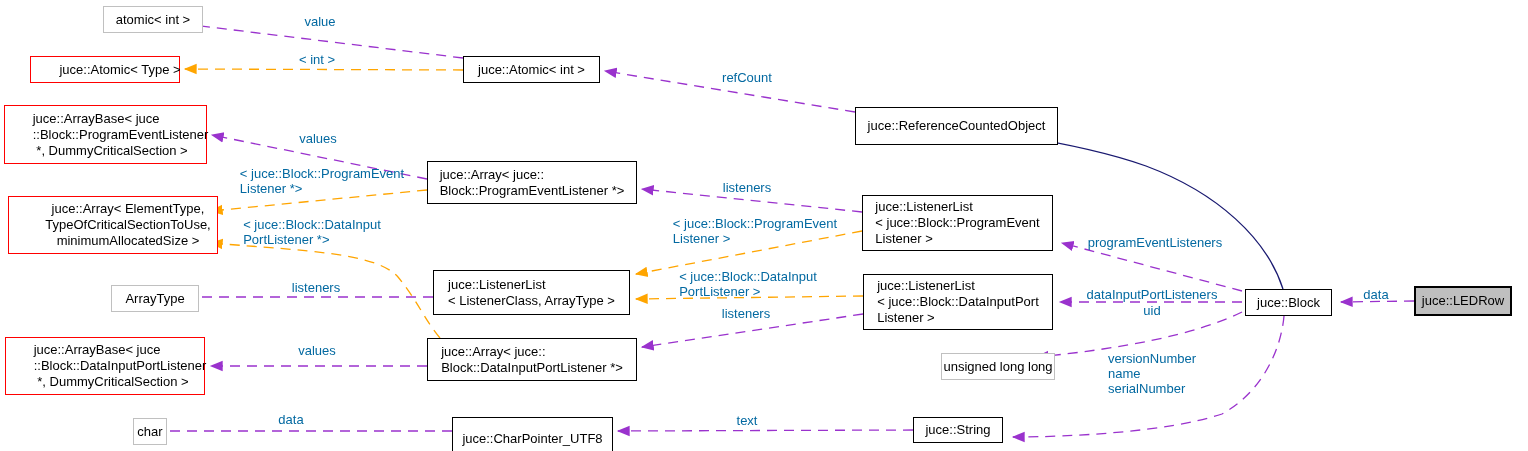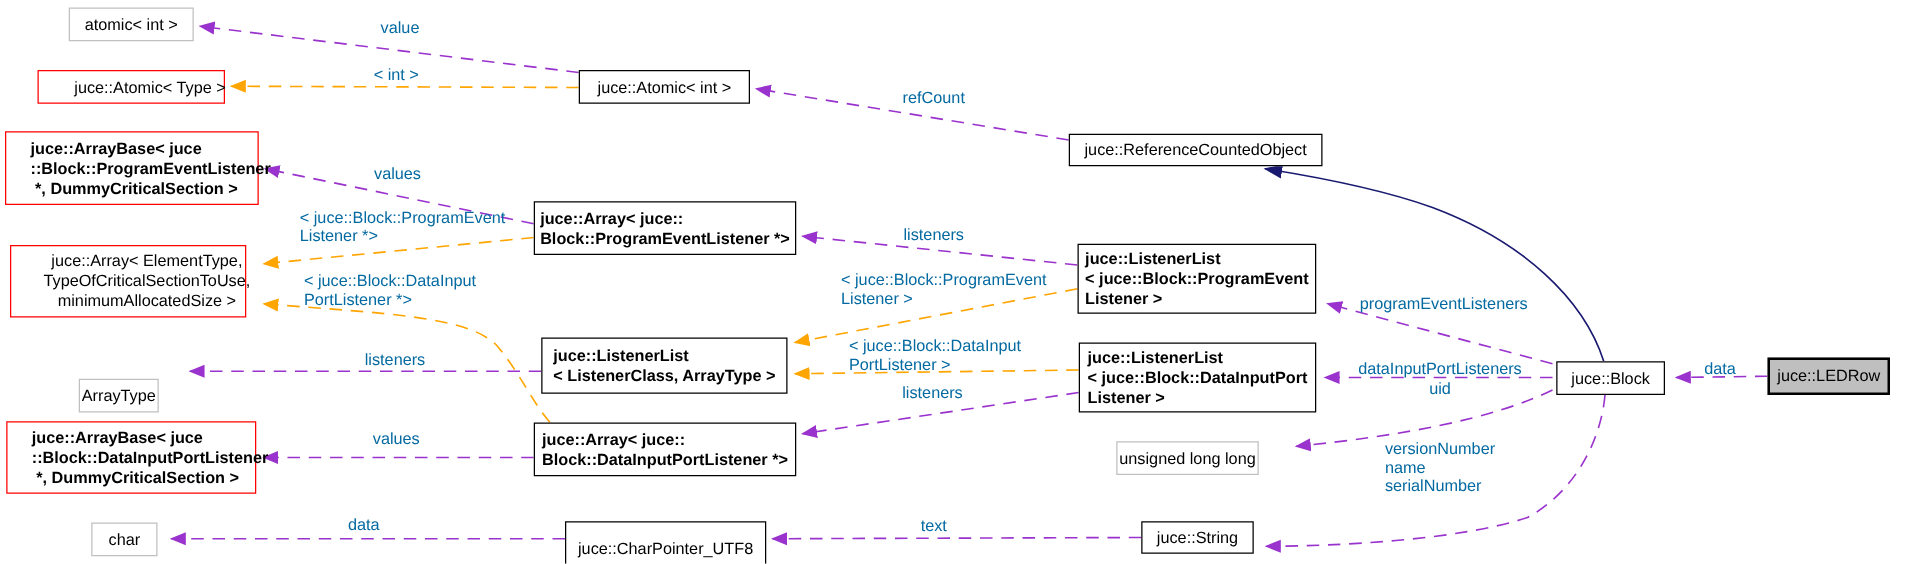--- a/index.html
+++ b/index.html
@@ -22,23 +22,23 @@
     position:absolute;
     box-sizing:border-box;
     background:var(--c-fill,#ffffff);
     border:1px solid var(--c-border,#000000);
     display:flex;align-items:center;justify-content:center;
     font-size:13px;line-height:16px;color:#000;
     text-align:center;
   }
   .node .nlabel{white-space:pre;display:block;}
   .node.red{border-color:var(--c-border-truncated,#ff0000);padding-left:30px;}
-  .node.plain{border-color:var(--c-border-plain,#c0c0c0);}
+  .node.plain{border-color:var(--c-border-plain,#c0c0c0);margin-left:48px;}
   .node.main{background:var(--c-fill-main,#bfbfbf);border-width:2px;}
-  .node.ta-l .nlabel{text-align:left;font-weight:bold;}
+  .node.ta-l .nlabel{text-align:left;}
   .elabel{
     position:absolute;
     transform:translateX(-50%);
     white-space:pre;
     text-align:left;
     font-size:13px;line-height:15px;color:#0369a1;
   }
 </style>
 </head>
 <body>
@@ -87,52 +87,52 @@
       <span class="nlabel">juce::Atomic&lt; Type &gt;</span>
     </div>
   <div class="node" style="left:463px;top:56px;width:137px;height:27px">
       <span class="nlabel">juce::Atomic&lt; int &gt;</span>
     </div>
   <div class="node red ta-l" style="left:4px;top:105px;width:203px;height:59px">
       <span class="nlabel">juce::ArrayBase&lt; juce
 ::Block::ProgramEventListener
  *, DummyCriticalSection &gt;</span>
     </div>
-  <div class="node red" style="left:8px;top:196px;width:189px;height:58px">
+  <div class="node red" style="left:8px;top:196px;width:210px;height:58px">
       <span class="nlabel">juce::Array&lt; ElementType,
 TypeOfCriticalSectionToUse,
 minimumAllocatedSize &gt;</span>
     </div>
-  <div class="node plain" style="left:63px;top:303px;width:64px;height:27px">
+  <div class="node plain" style="left:63px;top:285px;width:88px;height:27px">
       <span class="nlabel">ArrayType</span>
     </div>
   <div class="node red ta-l" style="left:5px;top:337px;width:200px;height:58px">
       <span class="nlabel">juce::ArrayBase&lt; juce
 ::Block::DataInputPortListener
  *, DummyCriticalSection &gt;</span>
     </div>
-  <div class="node plain" style="left:73px;top:418px;width:53px;height:27px">
+  <div class="node plain" style="left:85px;top:418px;width:34px;height:27px">
       <span class="nlabel">char</span>
     </div>
   <div class="node ta-l" style="left:427px;top:161px;width:210px;height:43px">
       <span class="nlabel">juce::Array&lt; juce::
 Block::ProgramEventListener *&gt;</span>
     </div>
   <div class="node ta-l" style="left:433px;top:270px;width:197px;height:45px">
       <span class="nlabel">juce::ListenerList
 &lt; ListenerClass, ArrayType &gt;</span>
     </div>
   <div class="node ta-l" style="left:427px;top:338px;width:210px;height:43px">
       <span class="nlabel">juce::Array&lt; juce::
 Block::DataInputPortListener *&gt;</span>
     </div>
   <div class="node" style="left:452px;top:417px;width:161px;height:43px">
       <span class="nlabel">juce::CharPointer_UTF8</span>
     </div>
-  <div class="node" style="left:855px;top:107px;width:203px;height:26px">
+  <div class="node" style="left:855px;top:107px;width:203px;height:38px">
       <span class="nlabel">juce::ReferenceCountedObject</span>
     </div>
   <div class="node ta-l" style="left:862px;top:195px;width:191px;height:56px">
       <span class="nlabel">juce::ListenerList
 &lt; juce::Block::ProgramEvent
 Listener &gt;</span>
     </div>
   <div class="node ta-l" style="left:863px;top:274px;width:190px;height:56px">
       <span class="nlabel">juce::ListenerList
 &lt; juce::Block::DataInputPort

